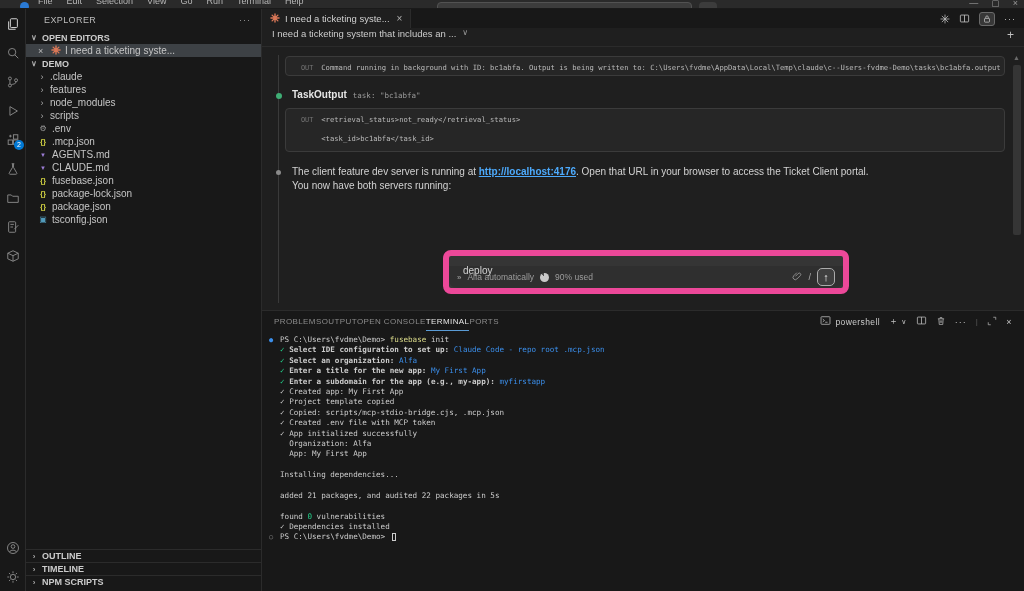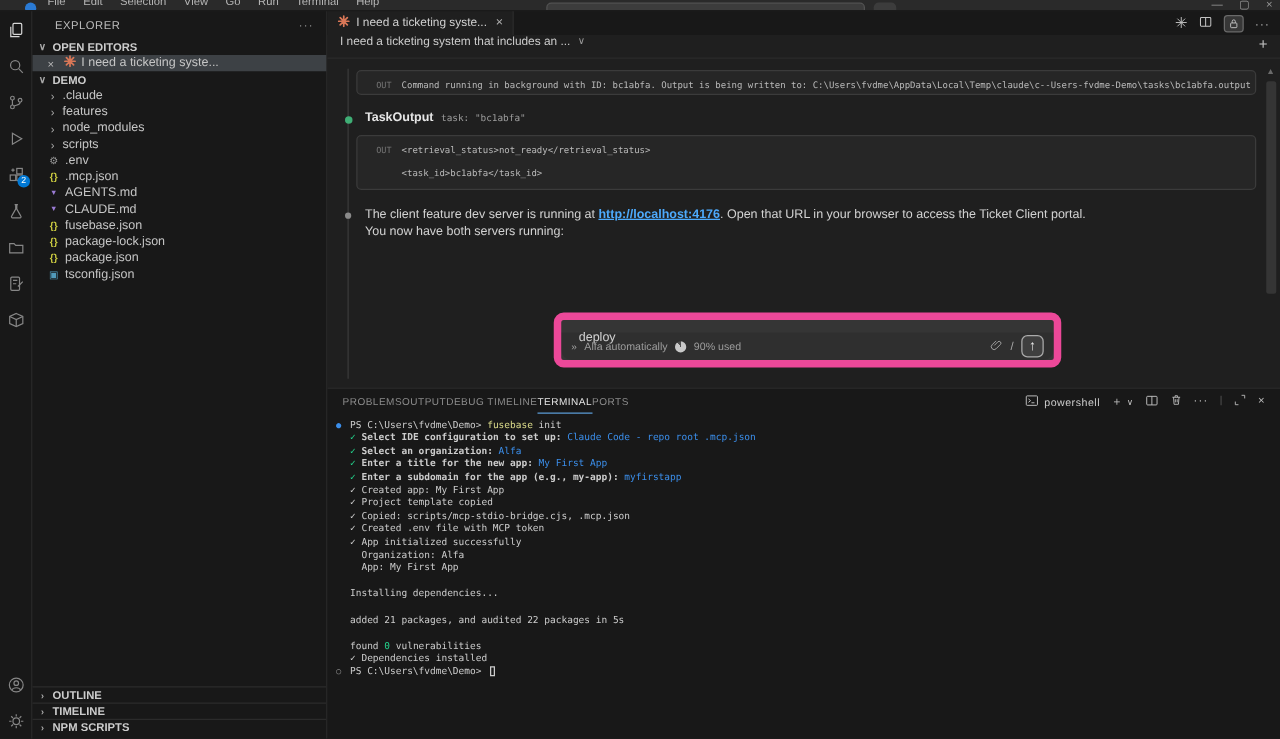--- a/index.html
+++ b/index.html
@@ -111,21 +111,21 @@
     background:rgba(121,121,121,.25); border-radius:2px; }
   .scroll-arrow { position:absolute; right:4px; top:7px; color:#6a6a6a; font-size:7px; }
 
   
   .panel { position:absolute; left:0; top:301px; width:762px; height:281px; background:#181818;
     border-top:1px solid #2b2b2b; }
   .panel-tabs { height:21px; display:flex; align-items:center; padding:0 12px;
     font-size:8px; letter-spacing:.4px; color:#8c8c8c; }
   .ptab { cursor:pointer; padding:4px 0; }
   .ptab.active { color:#e4e4e4; border-bottom:1px solid #5a9bd5; }
-  .panel-actions { margin-left:auto; display:flex; gap:9px; color:#c2c2c2; }
+  .panel-actions { margin-left:auto; display:flex; align-items:center; gap:9px; color:#c2c2c2; }
   .panel-actions svg { stroke:#c2c2c2; fill:none; stroke-width:1.1; }
   .shell-label { display:flex; align-items:center; gap:4px; font-size:8.5px; color:#cccccc; }
   .pa-sep { color:#5a5a5a; }
   .pa-glyph { font-size:9px; cursor:pointer; }
 
   .term { position:absolute; left:0; top:24px; width:740px; font-family:"DejaVu Sans Mono", monospace;
     font-size:7.6px; }
   .t-line { display:flex; height:10.4px; line-height:10.4px; white-space:pre; }
   .t-gutter { width:18px; text-align:center; font-size:7px; }
   .t-deco-filled { color:#3b8eea; }
@@ -396,21 +396,21 @@
           <span class="slash">/</span>
           <div class="sendbtn">↑</div>
         </div>
       </div>
     </div>
 
     <div class="panel">
       <div class="panel-tabs" id="panel-tabs">
           <div class="ptab">PROBLEMS</div>
           <div class="ptab">OUTPUT</div>
-          <div class="ptab">DEBUG TIMELINE</div>
+          <div class="ptab">OPEN CONSOLE</div>
           <div class="ptab active">TERMINAL</div>
           <div class="ptab">PORTS</div>
           <div class="panel-actions">
             <span class="shell-label">
               <span><svg width="11" height="11" viewBox="0 0 16 16">
                   <rect x="1.5" y="2.5" width="13" height="11" rx="1"></rect>
                   <path d="M4 6l2.5 2L4 10M7.5 10.5H11"></path>
                 </svg></span>
               <span>powershell</span>
             </span>

